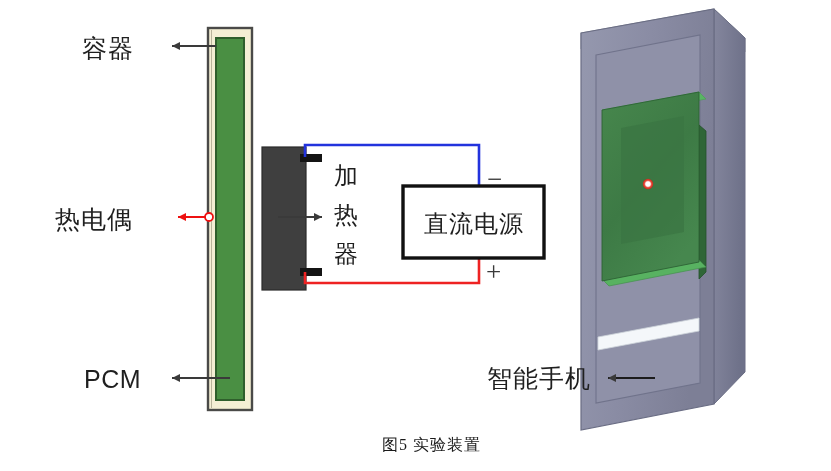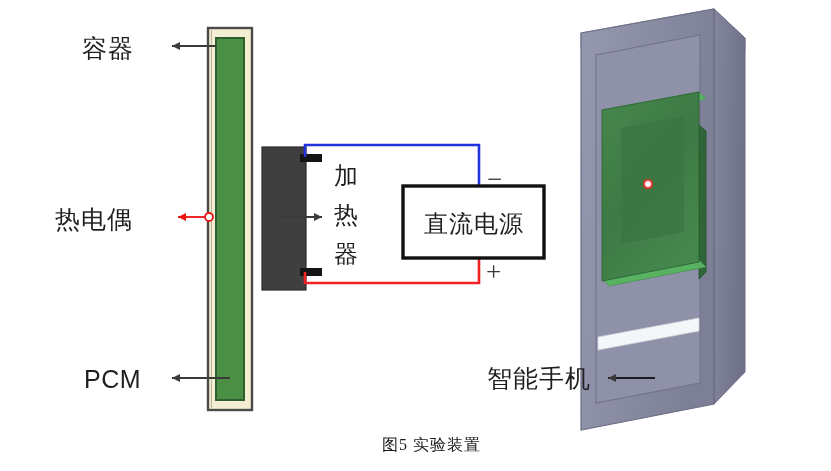--- a/index.html
+++ b/index.html
@@ -10,20 +10,21 @@
   }
   body {
     font-family: "Liberation Sans", "DejaVu Sans", sans-serif;
   }
   #figure-root {
     position: relative;
     width: 831px;
     height: 471px;
     background: #ffffff;
     overflow: hidden;
+    border-radius: 24px;
   }
   #diagram-svg {
     position: absolute;
     left: 0;
     top: 0;
     width: 831px;
     height: 471px;
     display: block;
   }
   .lbl {

